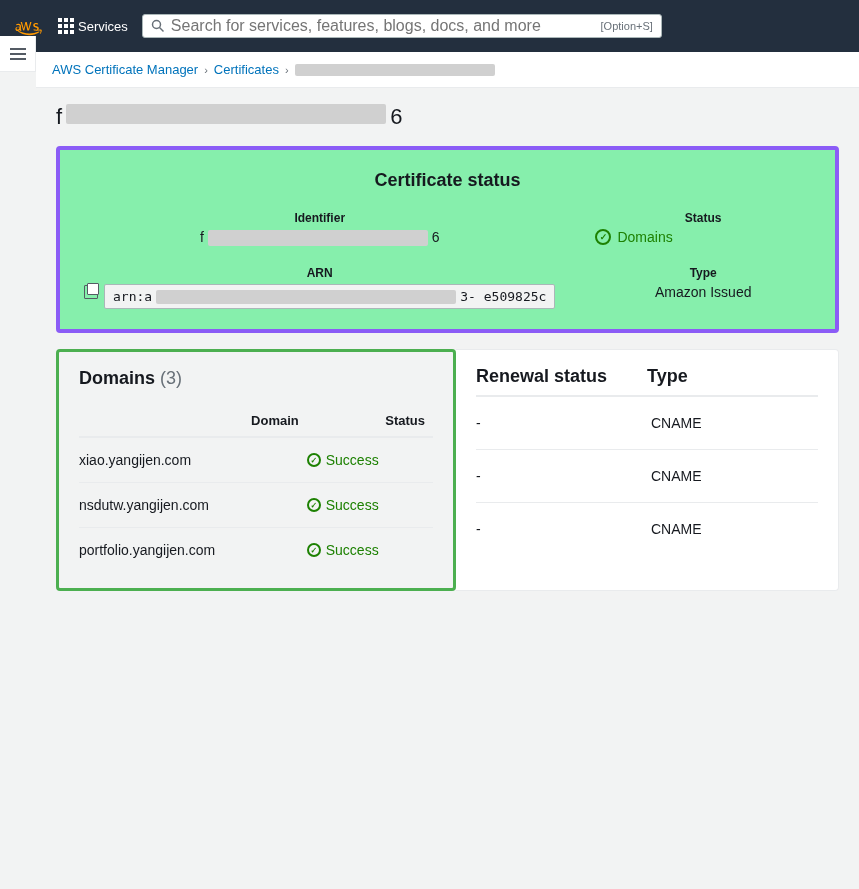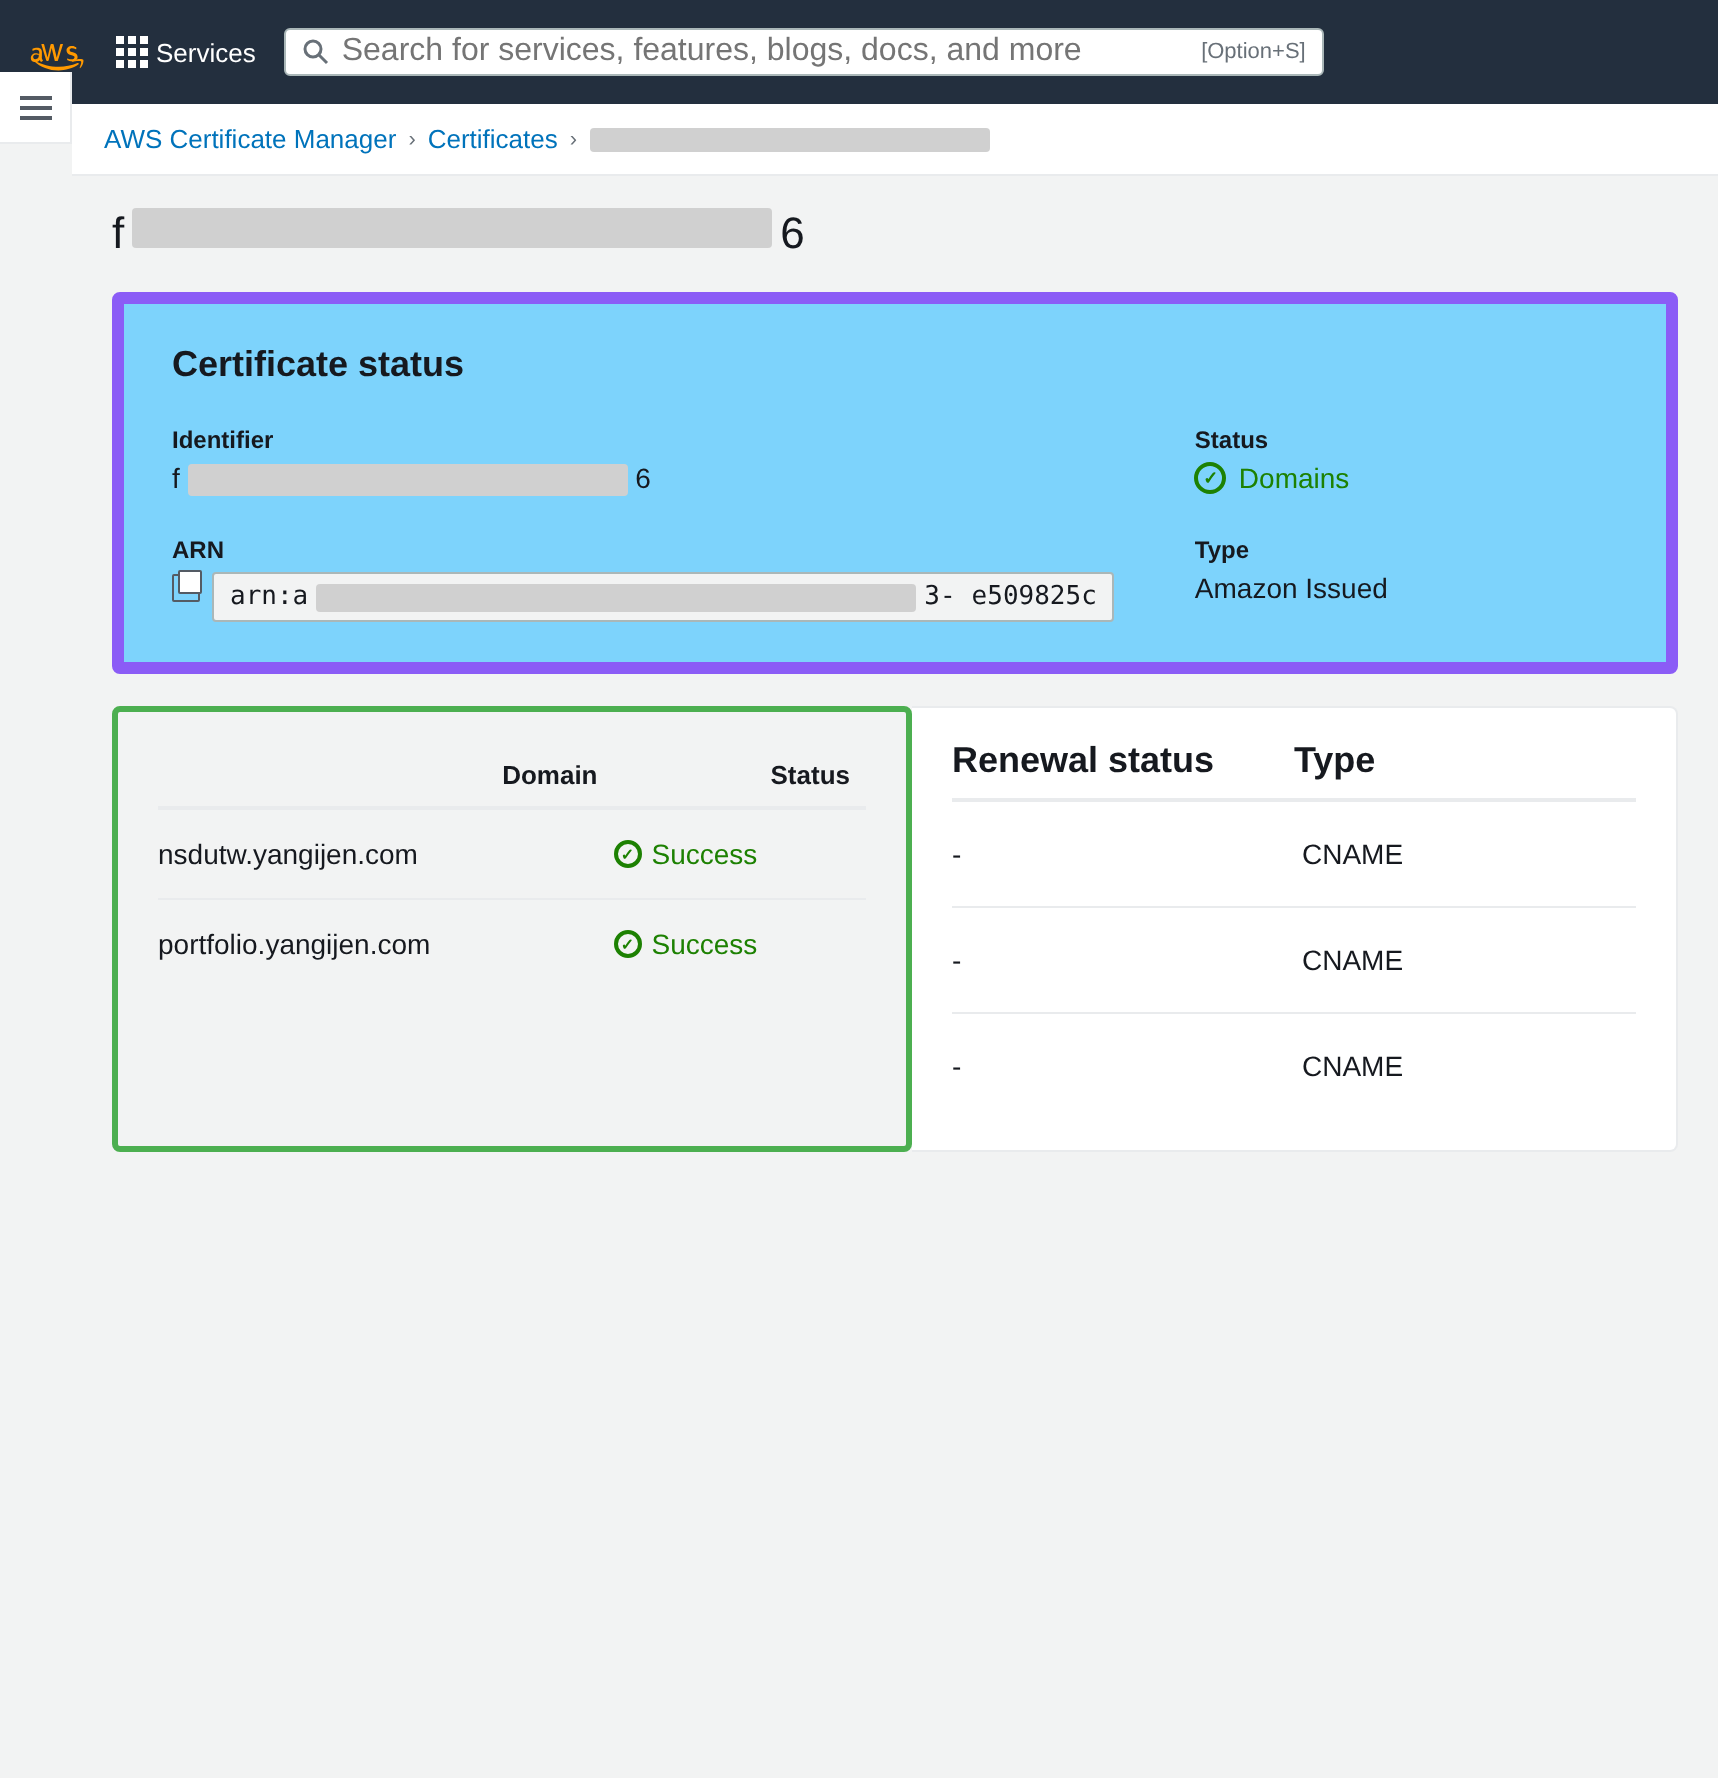--- a/index.html
+++ b/index.html
@@ -129,25 +129,26 @@
       display: inline-block;
       width: 320px;
       height: 20px;
       background: #d0d0d0;
       border-radius: 2px;
       vertical-align: middle;
     }
 
     
     .card {
-      background: #7dd3fc;
-      border: 6px solid #8b5cf6;
+      background: #86efac;
+      border: 4px solid #8b5cf6;
       border-radius: 4px;
       margin-bottom: 16px;
       padding: 20px 24px;
+      text-align: center;
     }
     .card-title {
       font-size: 18px;
       font-weight: 600;
       color: #16191f;
       margin-bottom: 20px;
     }
 
     
     .status-grid {
@@ -404,29 +405,44 @@
       <div>
         <div class="field-label">Type</div>
         <div class="field-value">Amazon Issued</div>
       </div>
     </div>
   </div>
 
   <div style="display:flex; gap:0;">
 
     <div class="left-pane">
+      <div class="domains-title">
+        <span>Domains</span>
+        <span class="domains-count">(3)</span>
+      </div>
 
       <table class="domains-table">
         <thead>
           <tr>
             <th>Domain</th>
             <th>Status</th>
           </tr>
         </thead>
         <tbody id="domains-tbody">
+        <tr>
+      <td>xiao.yangijen.com</td>
+      <td>
+        <span class="success-badge">
+          <span style="width:14px;height:14px;border-radius:50%;border:2px solid #1d8102;display:inline-flex;align-items:center;justify-content:center;">
+            <span style="font-size:8px;color:#1d8102;font-weight:bold;">✓</span>
+          </span>
+          <span style="color:#1d8102;">Success</span>
+        </span>
+      </td>
+    </tr>
             <tr>
       <td>nsdutw.yangijen.com</td>
       <td>
         <span class="success-badge">
           <span style="width:14px;height:14px;border-radius:50%;border:2px solid #1d8102;display:inline-flex;align-items:center;justify-content:center;">
             <span style="font-size:8px;color:#1d8102;font-weight:bold;">✓</span>
           </span>
           <span style="color:#1d8102;">Success</span>
         </span>
       </td>

